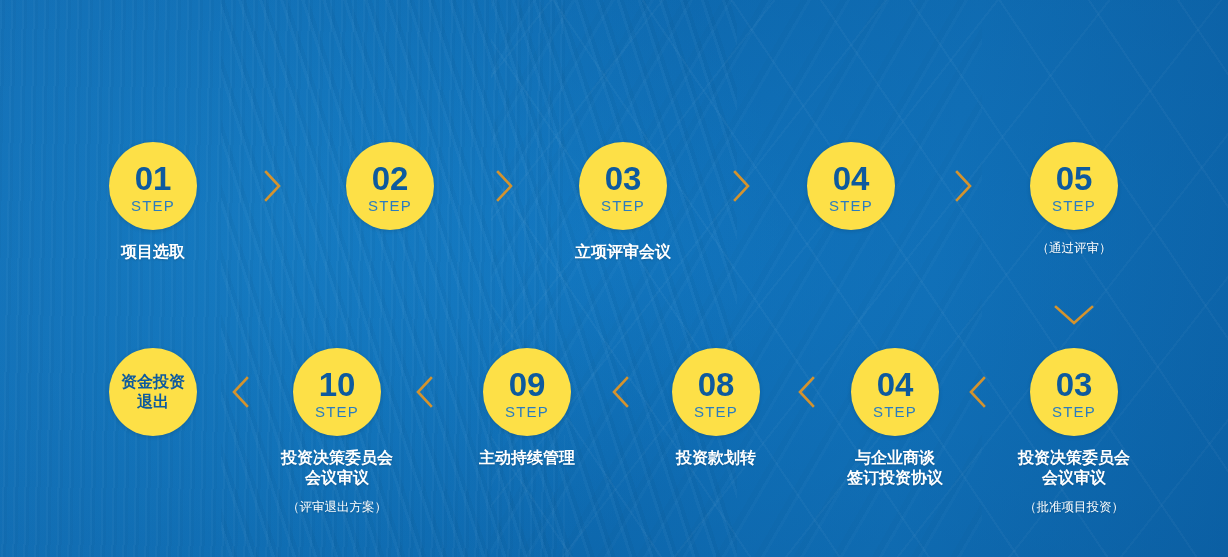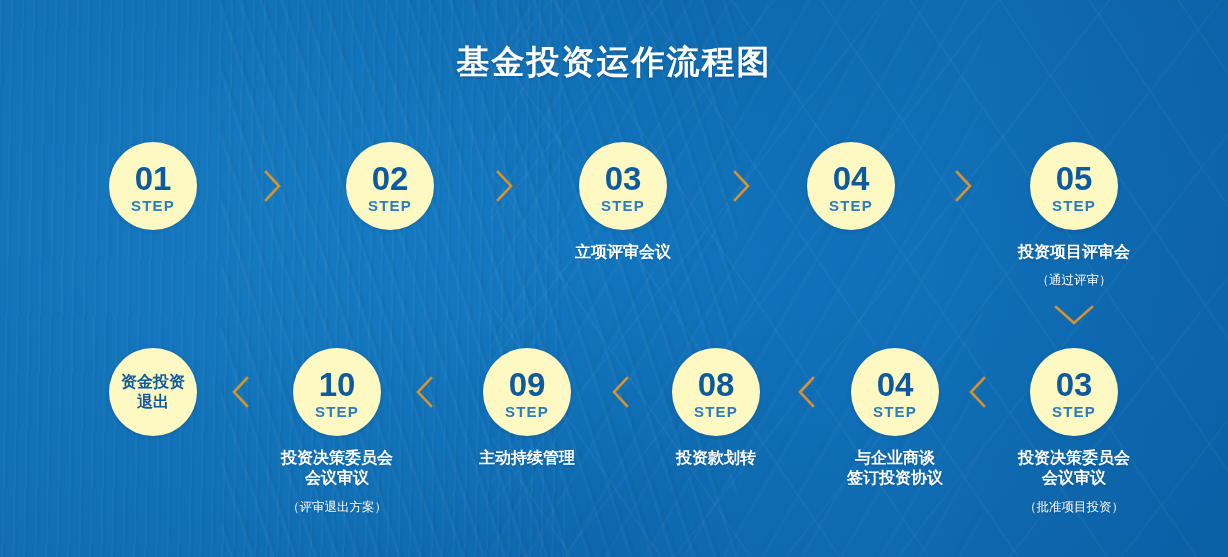--- a/index.html
+++ b/index.html
@@ -131,40 +131,40 @@
     width: 200px;
     margin-left: -100px;   
     text-align: center;
   }
 
   .circle {
     width: 88px;
     height: 88px;
     margin: 0 auto;
     border-radius: 50%;
-    background: #fef9c3;
+    background: #fde047;
     box-shadow: 0 1px 4px rgba(0,0,0,0.14);
     display: flex;
     flex-direction: column;
     align-items: center;
     justify-content: center;
     line-height: 1;
   }
 
   .num {
     color: #0d5a9e;
     font-size: 33px;
     font-weight: bold;
     letter-spacing: 0px;
     margin-top: 2px;
   }
   .step-word {
     color: #2b7cc0;
     font-size: 15px;
-    font-weight: bold;
+    font-weight: normal;
     letter-spacing: 1.2px;
     margin-top: 3px;
   }
 
   
   .circle.terminal {
     justify-content: center;
   }
   .terminal-text {
     color: #0d5a9e;
@@ -210,27 +210,27 @@
 
 <div id="flowchart">
 
   <div class="bg-base"></div>
   <div class="bg-vstripes"></div>
   <div class="bg-diag-a"></div>
   <div class="bg-diag-c"></div>
   <div class="bg-diag-b"></div>
   <div class="bg-wash"></div>
 
-  <div class="title">基金投资运作流程图</div>
 
   <div class="node" style="left:153px; top:142px;">
     <div class="circle">
       <div class="num">01</div>
       <div class="step-word">STEP</div>
     </div>
+    <div class="label" style="white-space: pre-line;">项目选取</div>
     <div class="sublabel"></div>
   </div>
 
   <div class="chev" style="left:262px; top:169px;">
     <svg viewBox="0 0 22 34" fill="none" xmlns="http://www.w3.org/2000/svg">
       <path d="M4 3 L17 17 L4 31" stroke="#d4932e" stroke-width="2.6" stroke-linecap="square" stroke-linejoin="miter"></path>
     </svg>
   </div>
 
   <div class="node" style="left:390px; top:142px;">
@@ -274,21 +274,20 @@
     <svg viewBox="0 0 22 34" fill="none" xmlns="http://www.w3.org/2000/svg">
       <path d="M4 3 L17 17 L4 31" stroke="#d4932e" stroke-width="2.6" stroke-linecap="square" stroke-linejoin="miter"></path>
     </svg>
   </div>
 
   <div class="node" style="left:1074px; top:142px;">
     <div class="circle">
       <div class="num">05</div>
       <div class="step-word">STEP</div>
     </div>
-    <div class="label" style="white-space: pre-line;">投资项目评审会</div>
     <div class="sublabel">（通过评审）</div>
   </div>
 
   <div class="chev-down" style="left:1052px; top:303px;">
     <svg viewBox="0 0 44 24" fill="none" xmlns="http://www.w3.org/2000/svg">
       <path d="M4 4 L22 20 L40 4" stroke="#d4932e" stroke-width="2.6" stroke-linecap="square" stroke-linejoin="miter"></path>
     </svg>
   </div>
 
   <div class="node" style="left:1074px; top:348px;">

